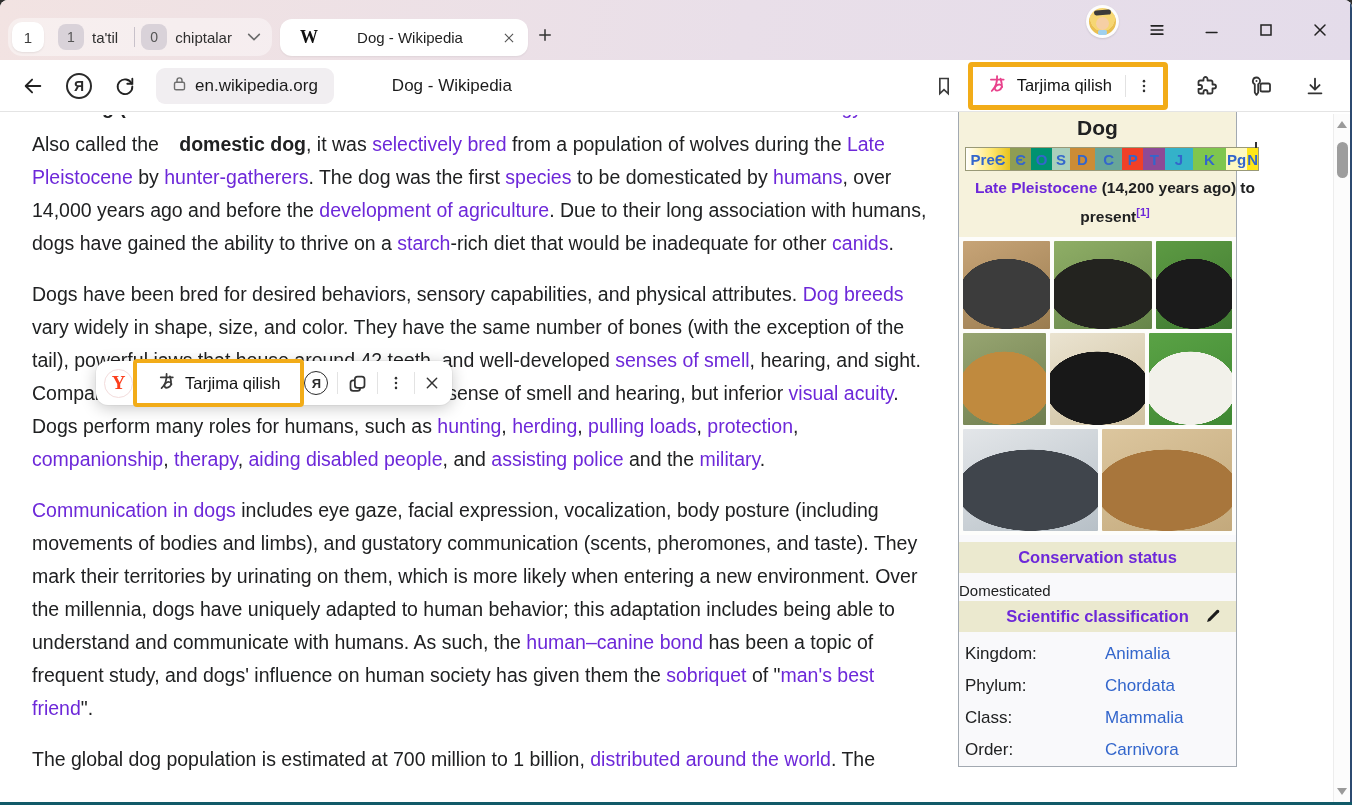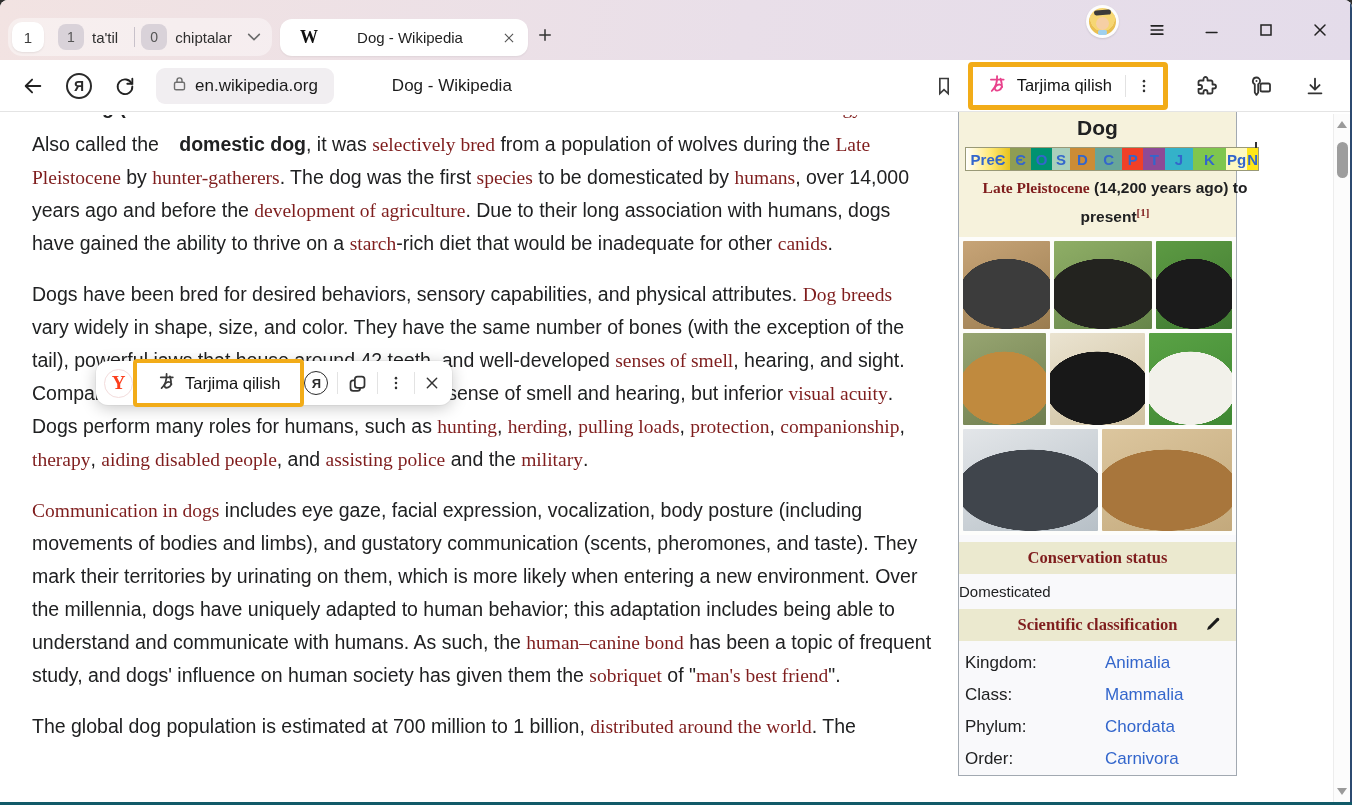--- a/index.html
+++ b/index.html
@@ -56,21 +56,21 @@
   .translate-btn .t-lbl { font-size:16.5px; color:#111; }
   .translate-btn .sep { width:1px; height:22px; background:#e2e2e2; margin-left:4px; }
   .tail-icons { display:flex; align-items:center; gap:30px; margin:0 26px 0 26px; }
 
   
   .content { position:absolute; left:0; top:112px; right:0; bottom:0; background:#fff; }
   .article { position:absolute; left:32px; top:3px; width:900px; font-size:19.5px; line-height:33px; color:#202122; }
   .article p.para { margin:0 0 18px 0; }
   .clip { height:9px; overflow:hidden; margin-bottom:4px; }
   .clip .row { display:flex; justify-content:space-between; width:830px; padding-left:55px; margin-top:-24px; font-size:19.5px; line-height:33px;}
-  .link { color:#7f1d1d; cursor:pointer;font-family:Liberation Serif, serif; }
+  .link { color:#6d28d9; cursor:pointer; }
   .bold { font-weight:bold;margin-left:15px; }
   .sel  { background:#2b6fdd; color:#fff; }
 
   
   .float-tb { position:absolute; left:96px; top:249px; height:44px; background:#fff; border-radius:12px;
     box-shadow:0 3px 16px rgba(0,0,0,.22), 0 0 0 1px rgba(0,0,0,.03); display:flex; align-items:center;
     padding:0 12px 0 8px; z-index:5; }
   .y-logo { width:29px; height:29px; border-radius:50%; background:#fff; border:1px solid #f3dcdc;
     display:flex; align-items:center; justify-content:center; font-family:"Liberation Serif",serif;
     font-weight:700; font-size:19px; color:#fc3f1d; }
@@ -88,21 +88,21 @@
     border:1px solid #997; background:#fff; }
   .ts-seg { position:relative; display:flex; align-items:center; justify-content:center; }
   .ts-seg span { font-size:15px; font-weight:bold; color:#3366cc; z-index:2; }
   .ts-tick { position:absolute; right:1px; top:-6px; width:2px; height:6px; background:#333; }
   .ib-range { font-size:15.5px; font-weight:bold; line-height:24px; width:300px; margin:2px auto 0; }
   sup { font-size:11px; }
   .ib-photos { background:#fdfdfb; padding:4px; display:flex; flex-direction:column; gap:4px; }
   .ph-row { display:flex; gap:4px; }
   .photo { height:100%; border-radius:1px; }
   .ib-header { position:relative; background:#ebe9cf; color:#3366cc; font-weight:bold; font-size:16.5px;
-    text-align:center; padding:6px 0; margin-top:7px; }
+    text-align:center; padding:6px 0; }
   .ib-header .pencil { position:absolute; right:14px; top:6px; }
   .ib-plain { text-align:left; font-size:15px; padding:9px 0 2px; }
   .ib-rows { padding:6px 0 0 6px; }
   .ib-row { display:flex; font-size:17px; padding:6px 0; }
   .ib-row .lab { width:140px; }
   .ib-row .val { color:#3366cc; cursor:pointer; }
 
   
   .scrollbar { position:absolute; right:2px; top:2px; bottom:3px; width:17px; background:#fcfcfc; border-left:1px solid #ededed; }
   .sb-arrow-up, .sb-arrow-down { position:absolute; left:3px; width:0; height:0; border-left:5.5px solid transparent; border-right:5.5px solid transparent; cursor:pointer; }
@@ -391,26 +391,26 @@
               <path d="M3 21l1.2-4.2L16.6 4.4a2.2 2.2 0 0 1 3.1 3.1L7.3 19.9z"></path>
             </svg>
         </span>
       </div>
       <div class="ib-rows">
           <div class="ib-row">
             <span class="lab">Kingdom:</span>
             <span class="val">Animalia</span>
           </div>
           <div class="ib-row">
+            <span class="lab">Phylum:</span>
+            <span class="val">Chordata</span>
+          </div>
+          <div class="ib-row">
             <span class="lab">Class:</span>
             <span class="val">Mammalia</span>
-          </div>
-          <div class="ib-row">
-            <span class="lab">Phylum:</span>
-            <span class="val">Chordata</span>
           </div>
           <div class="ib-row">
             <span class="lab">Order:</span>
             <span class="val">Carnivora</span>
           </div>
         </div>
     </div>
 
     <div class="scrollbar">
       <div class="sb-arrow-up"></div>

